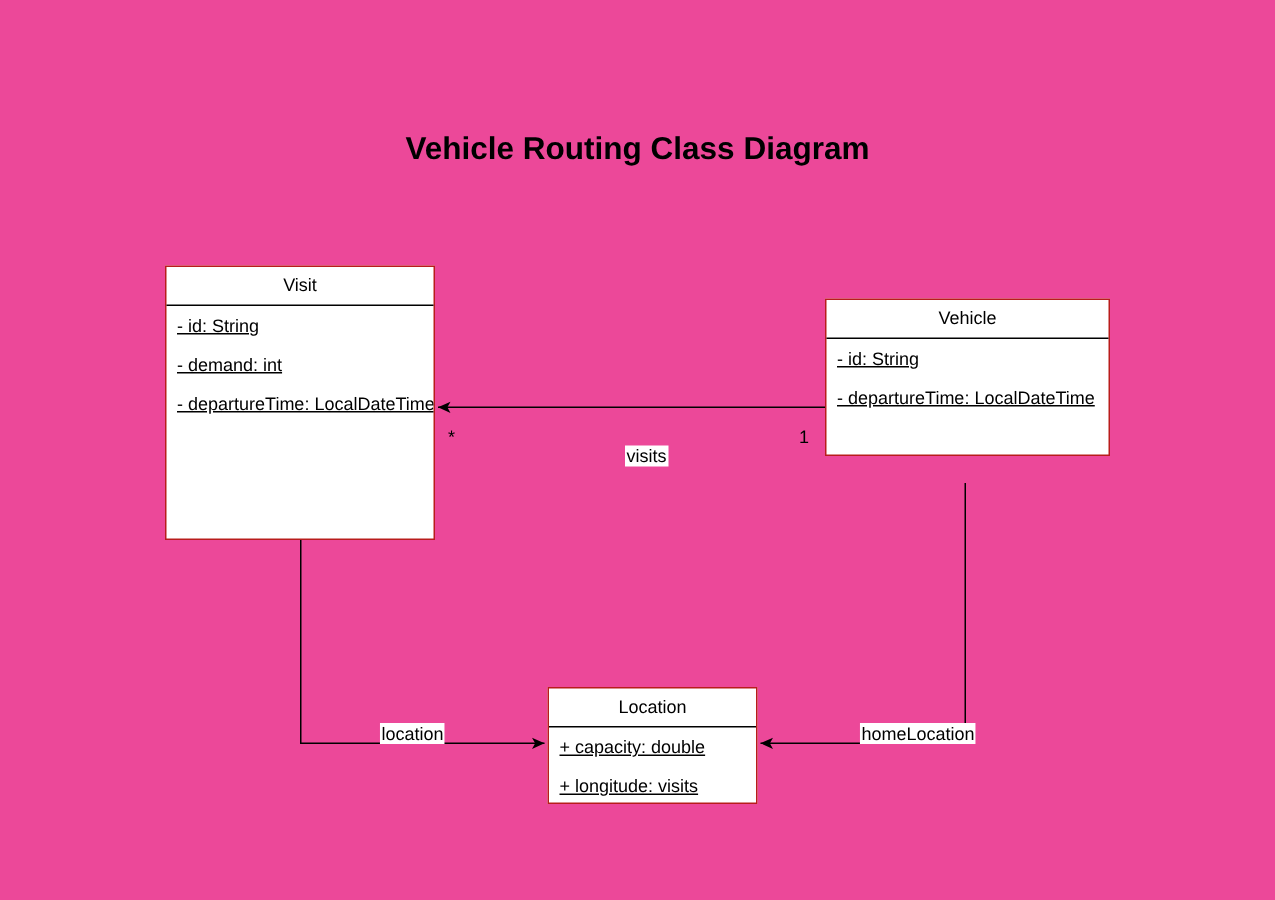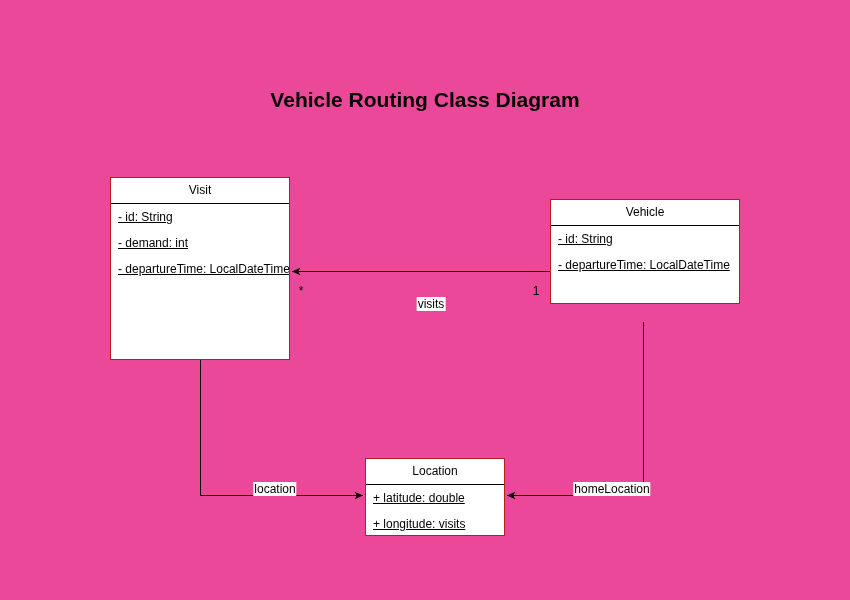--- a/index.html
+++ b/index.html
@@ -109,21 +109,21 @@
   </div>
 
   <div class="uml-class" id="vehicle-class">
     <div class="uml-class-header">Vehicle</div>
     <div class="uml-attr">- id: String</div>
     <div class="uml-attr">- departureTime: LocalDateTime</div>
   </div>
 
   <div class="uml-class" id="location-class">
     <div class="uml-class-header">Location</div>
-    <div class="uml-attr">+ latitude: double</div>
+    <div class="uml-attr">+ capacity: double</div>
     <div class="uml-attr">+ longitude: visits</div>
   </div>
 
   <div class="edge-label" id="label-visits">visits</div>
   <div class="multiplicity" id="mult-visit-star">*</div>
   <div class="multiplicity" id="mult-vehicle-one">1</div>
   <div class="edge-label" id="label-location">location</div>
   <div class="edge-label" id="label-home-location">homeLocation</div>
 
 </div>

